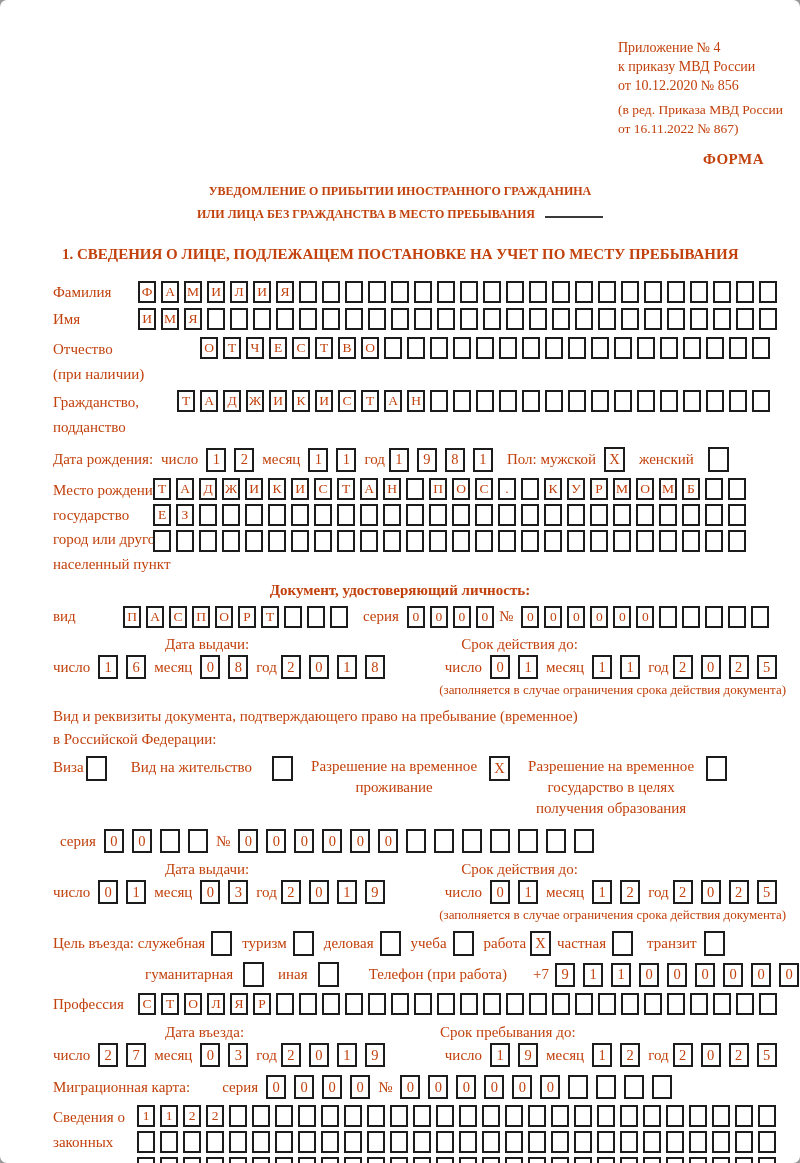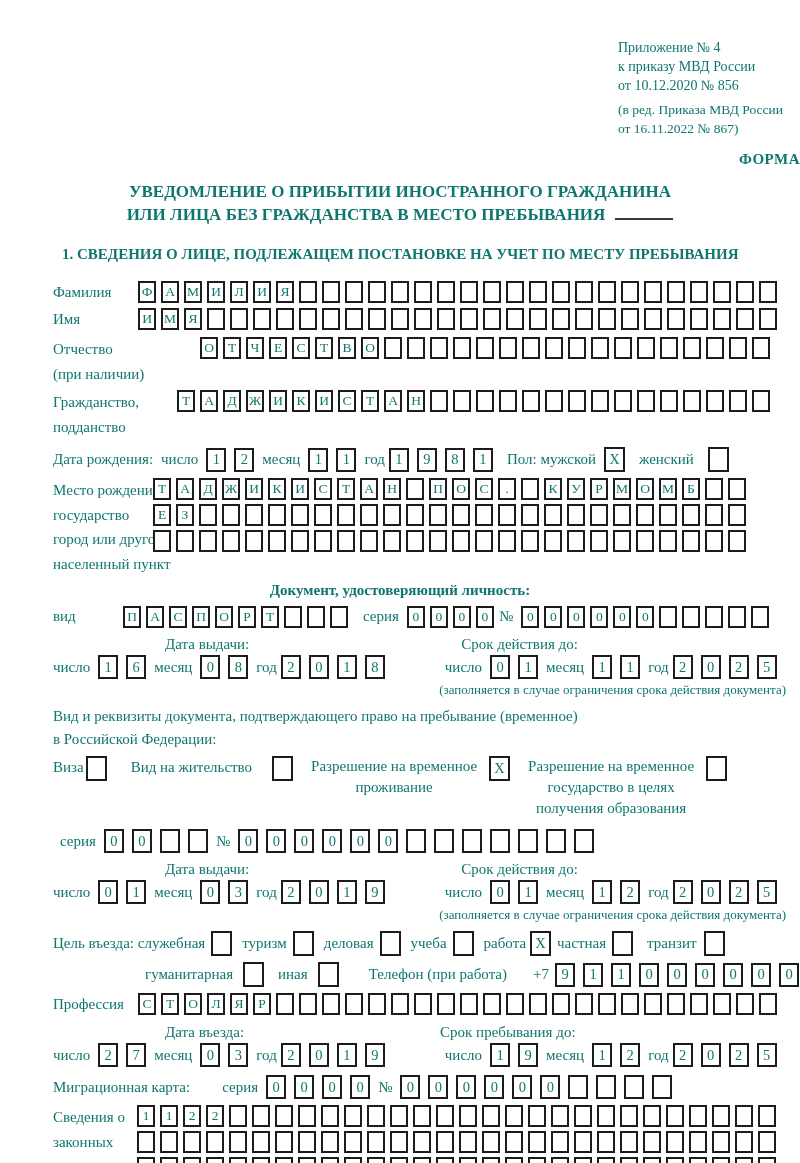--- a/index.html
+++ b/index.html
@@ -1,26 +1,26 @@
 <!DOCTYPE html>
 <html><head>
 <meta charset="utf-8">
 <style>
   * { margin:0; padding:0; box-sizing:border-box; }
   html,body { background:#9a9a9a; }
   .page {
     width:800px; height:1163px; margin:0 auto; background:#ffffff;
-    font-family:"Liberation Serif", serif; color:#0f766e; position:relative; overflow:hidden;
+    font-family:"Liberation Serif", serif; color:#c2410c; position:relative; overflow:hidden;border-radius:7px;
   }
   
   .ref { padding-top:38px; margin-left:618px; font-size:14px; line-height:19px; }
   .ref-small { font-size:13.5px; margin-top:5px; line-height:19px; }
-  .forma { text-align:right; font-weight:bold; font-size:15px; margin-top:13px; letter-spacing:.5px; }
+  .forma { text-align:right; padding-right:36px; font-weight:bold; font-size:15px; margin-top:13px; letter-spacing:.5px; }
   
-  .title { text-align:center; font-weight:bold; font-size:17px; margin-top:12px; line-height:23px; }
+  .title { text-align:center; font-weight:bold; font-size:12px; margin-top:12px; line-height:23px; }
   .blank-line { display:inline-block; width:58px; border-bottom:2px solid #3a3a3a; margin-left:10px; height:14px; }
   .section1 { font-weight:bold; font-size:15px; margin:20px 0 0 62px; }
   
   .frow { display:flex; align-items:flex-start; margin:4px 0 0 53px; white-space:nowrap; }
   .daterow { align-items:center; }
   .lbl { font-size:15px; margin-right:8px; line-height:23px; flex:none; }
   .lblcol { flex:none; }
   .lblcol div { font-size:15px; line-height:24.5px; }
   .w77 { width:77px; } .w147 { width:147px; } .w124 { width:124px; } .w100 { width:100px; } .w84 { width:84px; }
   .cells { display:flex; flex:none; }

